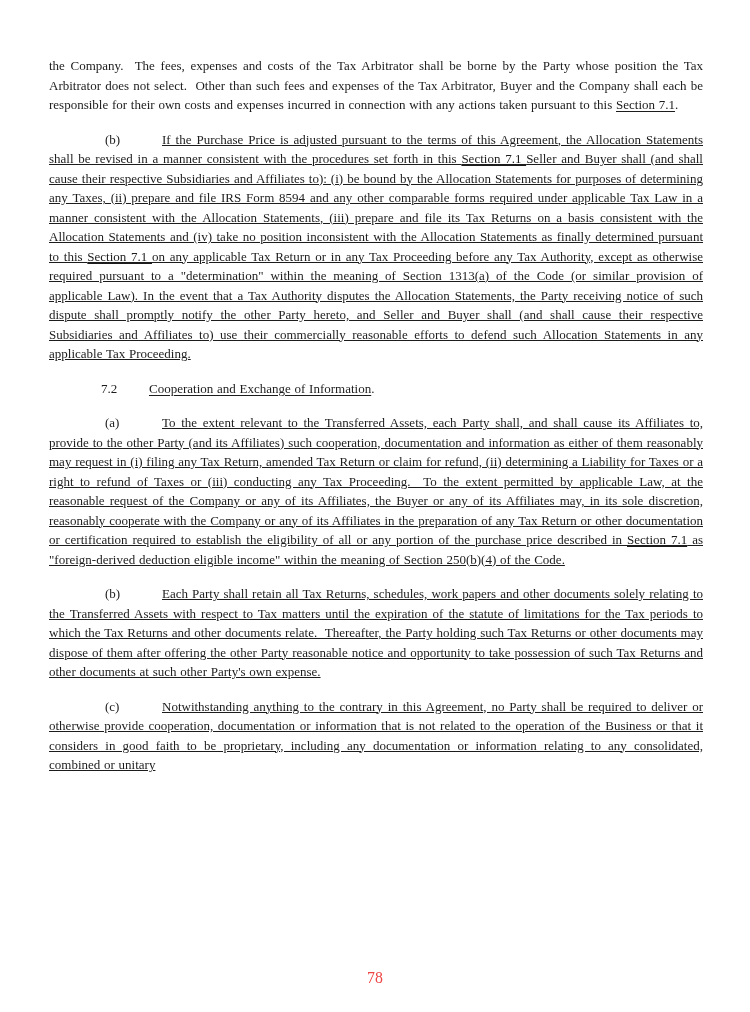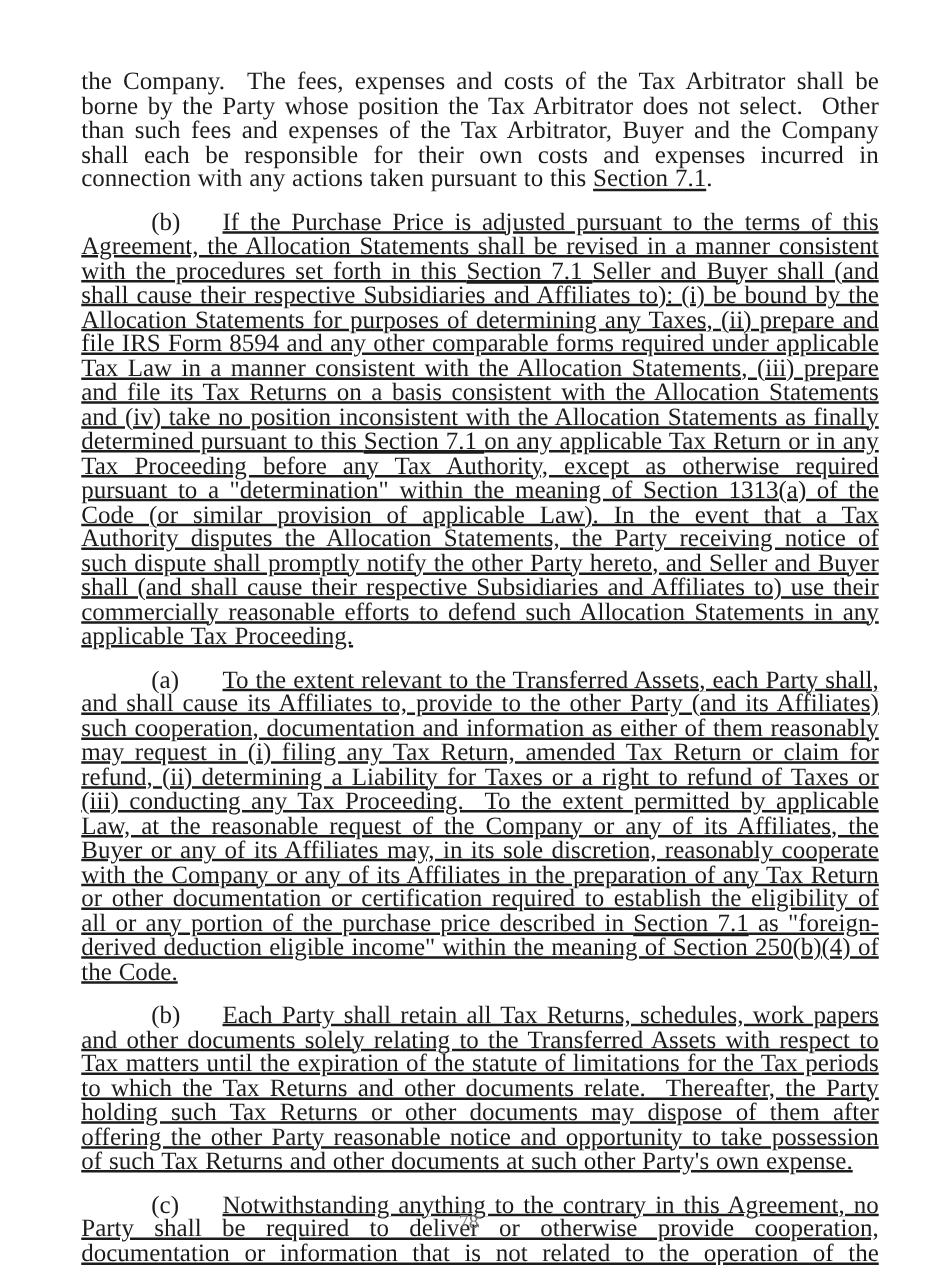--- a/index.html
+++ b/index.html
@@ -16,22 +16,22 @@
     color: #1c1c1c;
     overflow: hidden;
   }
   .content {
     position: absolute;
     left: 49px;
     top: 56px;
     width: 654px;
   }
   .para {
-    margin: 0 0 15px 16px;
-    font-size: 20px;
+    margin: 0 0 15px 0;
+    font-size: 13px;
     line-height: 19.5px;
     text-align: justify;
     text-justify: inter-word;
     word-spacing: 0.5px;
   }
   .para.lettered {
     text-indent: 56px;
     text-decoration: underline;
   }
   .label {
@@ -53,28 +53,29 @@
     text-underline-offset: 2px;
   }
   .page-number {
     position: absolute;
     top: 968px;
     left: 0;
     width: 100%;
     text-align: center;
     font-size: 15.8px;
     line-height: 19.5px;
-    color: #737373;
+    color: #ef4444;
   }
 </style>
 </head>
 <body>
 
 <div class="page">
   <div class="content" id="doc-body">
       <p class="para continuation"><span>the Company.&nbsp; The fees, expenses and costs of the Tax Arbitrator shall be borne by the Party whose position the Tax Arbitrator does not select.&nbsp; Other than such fees and expenses of the Tax Arbitrator, Buyer and the Company shall each be responsible for their own costs and expenses incurred in connection with any actions taken pursuant to this </span><span class="u">Section 7.1</span><span>.</span></p>
       <p class="para lettered"><span class="label">(b)</span><span>If the Purchase Price is adjusted pursuant to the terms of this Agreement, the Allocation Statements shall be revised in a manner consistent with the procedures set forth in this </span><span class="u">Section 7.1 </span><span>Seller and Buyer shall (and shall cause their respective Subsidiaries and Affiliates to): (i) be bound by the Allocation Statements for purposes of determining any Taxes, (ii) prepare and file IRS Form 8594 and any other comparable forms required under applicable Tax Law in a manner consistent with the Allocation Statements, (iii) prepare and file its Tax Returns on a basis consistent with the Allocation Statements and (iv) take no position inconsistent with the Allocation Statements as finally determined pursuant to this </span><span class="u">Section 7.1 </span><span>on any applicable Tax Return or in any Tax Proceeding before any Tax Authority, except as otherwise required pursuant to a "determination" within the meaning of Section 1313(a) of the Code (or similar provision of applicable Law). In the event that a Tax Authority disputes the Allocation Statements, the Party receiving notice of such dispute shall promptly notify the other Party hereto, and Seller and Buyer shall (and shall cause their respective Subsidiaries and Affiliates to) use their commercially reasonable efforts to defend such Allocation Statements in any applicable Tax Proceeding.</span></p>
+      <p class="para heading"><span class="label">7.2</span><span class="u">Cooperation and Exchange of Information</span><span>.</span></p>
       <p class="para lettered"><span class="label">(a)</span><span>To the extent relevant to the Transferred Assets, each Party shall, and shall cause its Affiliates to, provide to the other Party (and its Affiliates) such cooperation, documentation and information as either of them reasonably may request in (i) filing any Tax Return, amended Tax Return or claim for refund, (ii) determining a Liability for Taxes or a right to refund of Taxes or (iii) conducting any Tax Proceeding.&nbsp; To the extent permitted by applicable Law, at the reasonable request of the Company or any of its Affiliates, the Buyer or any of its Affiliates may, in its sole discretion, reasonably cooperate with the Company or any of its Affiliates in the preparation of any Tax Return or other documentation or certification required to establish the eligibility of all or any portion of the purchase price described in </span><span class="u">Section 7.1</span><span> as "foreign-derived deduction eligible income" within the meaning of Section 250(b)(4) of the Code.</span></p>
       <p class="para lettered"><span class="label">(b)</span><span>Each Party shall retain all Tax Returns, schedules, work papers and other documents solely relating to the Transferred Assets with respect to Tax matters until the expiration of the statute of limitations for the Tax periods to which the Tax Returns and other documents relate.&nbsp; Thereafter, the Party holding such Tax Returns or other documents may dispose of them after offering the other Party reasonable notice and opportunity to take possession of such Tax Returns and other documents at such other Party's own expense.</span></p>
       <p class="para lettered"><span class="label">(c)</span><span>Notwithstanding anything to the contrary in this Agreement, no Party shall be required to deliver or otherwise provide cooperation, documentation or information that is not related to the operation of the Business or that it considers in good faith to be proprietary, including any documentation or information relating to any consolidated, combined or unitary</span></p>
     </div>
   <div class="page-number">78</div>
 </div>
 
 </body></html>

